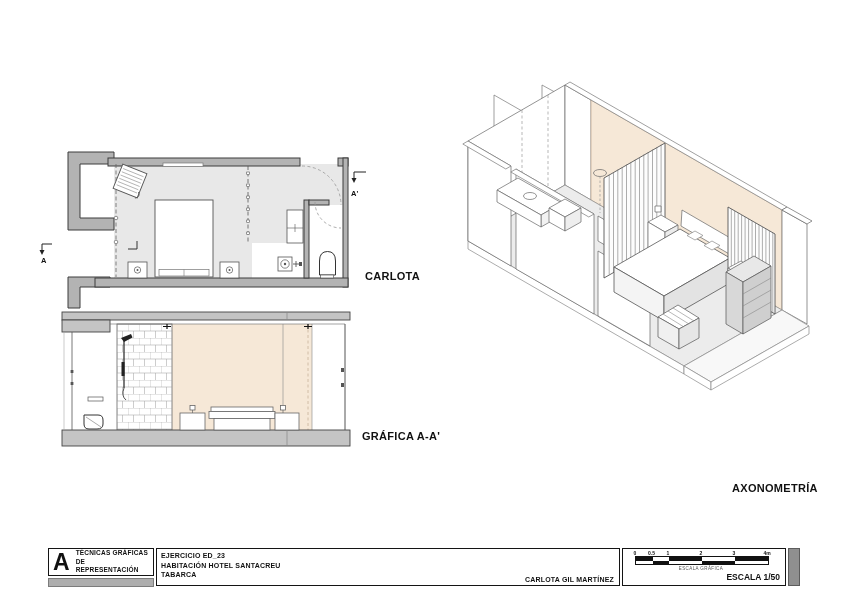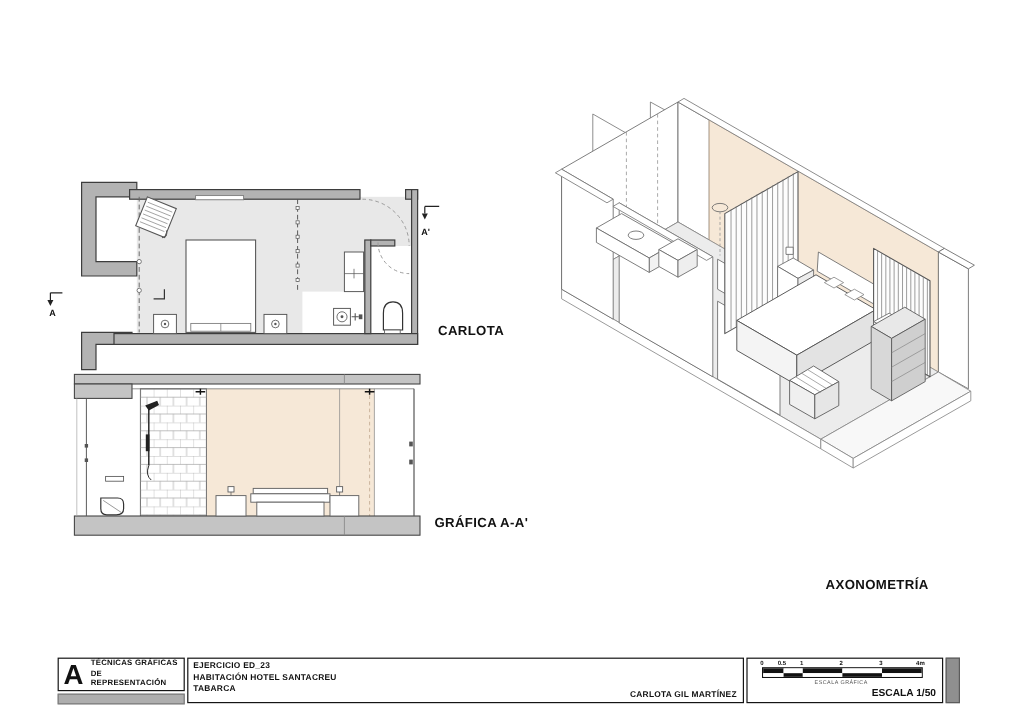--- a/index.html
+++ b/index.html
@@ -264,21 +264,21 @@
         <path d="M293,239 L321,223 M293,251 L321,235 M293,263 L321,247" stroke="#888" stroke-width="0.6" fill="none"></path>
       </g>
       <g stroke="#555" stroke-width="0.7">
         <polygon points="228,250 249,263 229,274 208,262" fill="#fff"></polygon>
         <polygon points="208,262 229,274 229,294 208,282" fill="#f0f0f0"></polygon>
         <polygon points="229,274 249,263 249,283 229,294" fill="#e6e6e6"></polygon>
         <path d="M223,253 L244,266 M218,256 L239,269 M213,259 L234,272" stroke="#888" stroke-width="0.6" fill="none"></path>
       </g>
     </g>
   </svg>
-  <div class="dwg-label" style="left:688px;top:482px;">AXONOMETRÍA</div>
+  <div class="dwg-label" style="left:732px;top:482px;">AXONOMETRÍA</div>
 
   <div id="titleblock">
     <div class="tb-box" id="tb-logo">
       <span class="big-a">A</span>
       <span class="course">
         <div>TÉCNICAS GRÁFICAS</div>
         <div>DE REPRESENTACIÓN</div>
       </span>
     </div>
     <div id="tb-graybar"></div>

